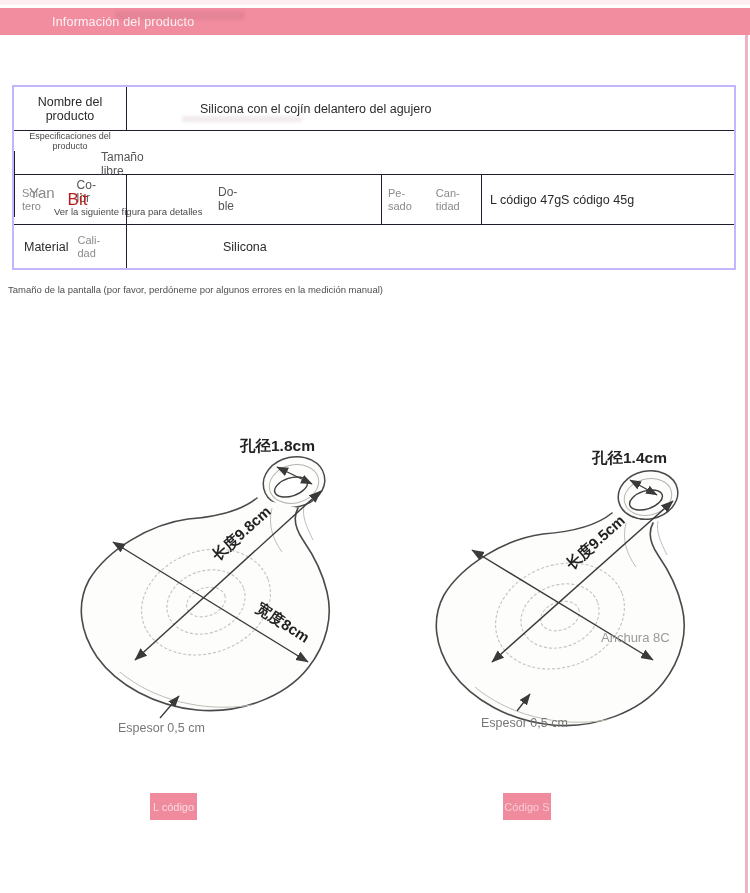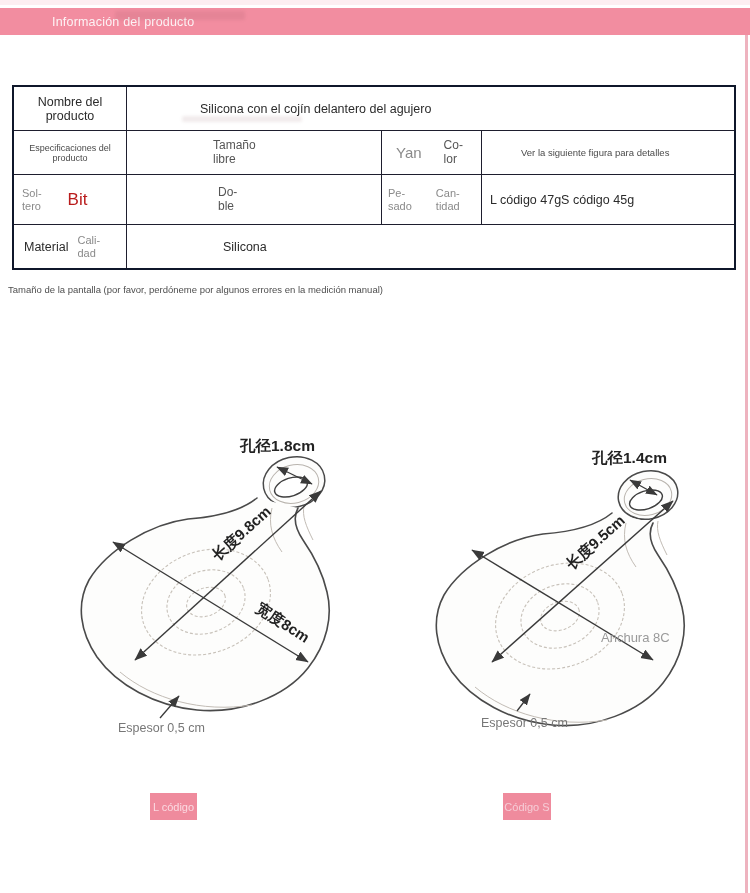--- a/index.html
+++ b/index.html
@@ -8,27 +8,27 @@
   .abs { position:absolute; }
 
   
   .top-strip   { left:0; top:0; width:750px; height:5px; background:#fdeef1; }
   .header-bar  { left:0; top:8px; width:750px; height:27px; background:#f28da0; display:flex; align-items:center; }
   .header-bar .title { margin-left:52px; color:#fdf3f5; font-size:12.5px; letter-spacing:.2px; }
   .ghost { background:rgba(120,60,70,.10); filter:blur(1.5px); border-radius:2px; }
   .edge-strip { right:2px; top:35px; width:3px; height:858px; background:#eeb3bf; }
 
   
-  .spec-table { left:12px; top:85px; width:724px; border:2px solid #0f172a; background:#fff; }
+  .spec-table { left:12px; top:85px; width:724px; border:2px solid #c4b5fd; background:#fff; }
   .t-row { display:flex; border-top:1.5px solid #1e1e2e; }
   .t-row:first-child { border-top:none; }
   .cell { position:relative; border-left:1.5px solid #1e1e2e; display:flex; align-items:center; }
   .cell:first-child { border-left:none; }
   .cA { width:112px; }  .cB { width:255px; }  .cC { width:100px; }  .cRest { flex:1; }
-  .r1 { height:43px; } .r2 { height:44px; } .r3 { height:50px; } .r4 { height:44px; }
+  .r1 { height:43px; } .r2 { height:44px;flex-direction:column; } .r3 { height:50px; } .r4 { height:44px; }
   .txt-main  { color:#2b2b2b; font-size:12.5px; }
   .txt-small { color:#4a4a4a; font-size:9px; }
   .txt-gray  { color:#8a8a8a; font-size:11px; line-height:1.15; }
   .txt-gray2 { color:#555; font-size:12px; line-height:1.15; }
   .center { justify-content:center; text-align:center; }
 
   
   .note { left:8px; top:284px; color:#4e4e4e; font-size:9.5px; }
 
   

